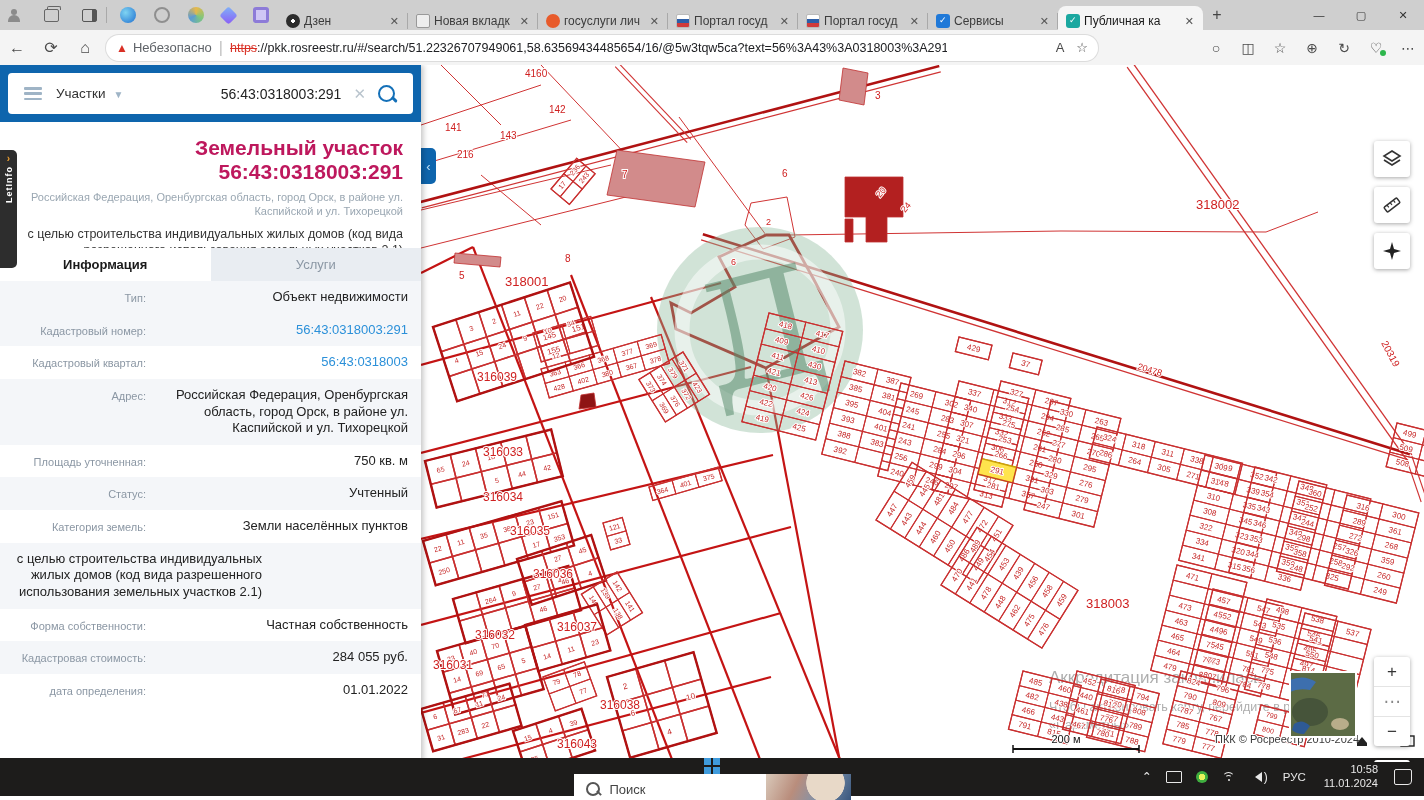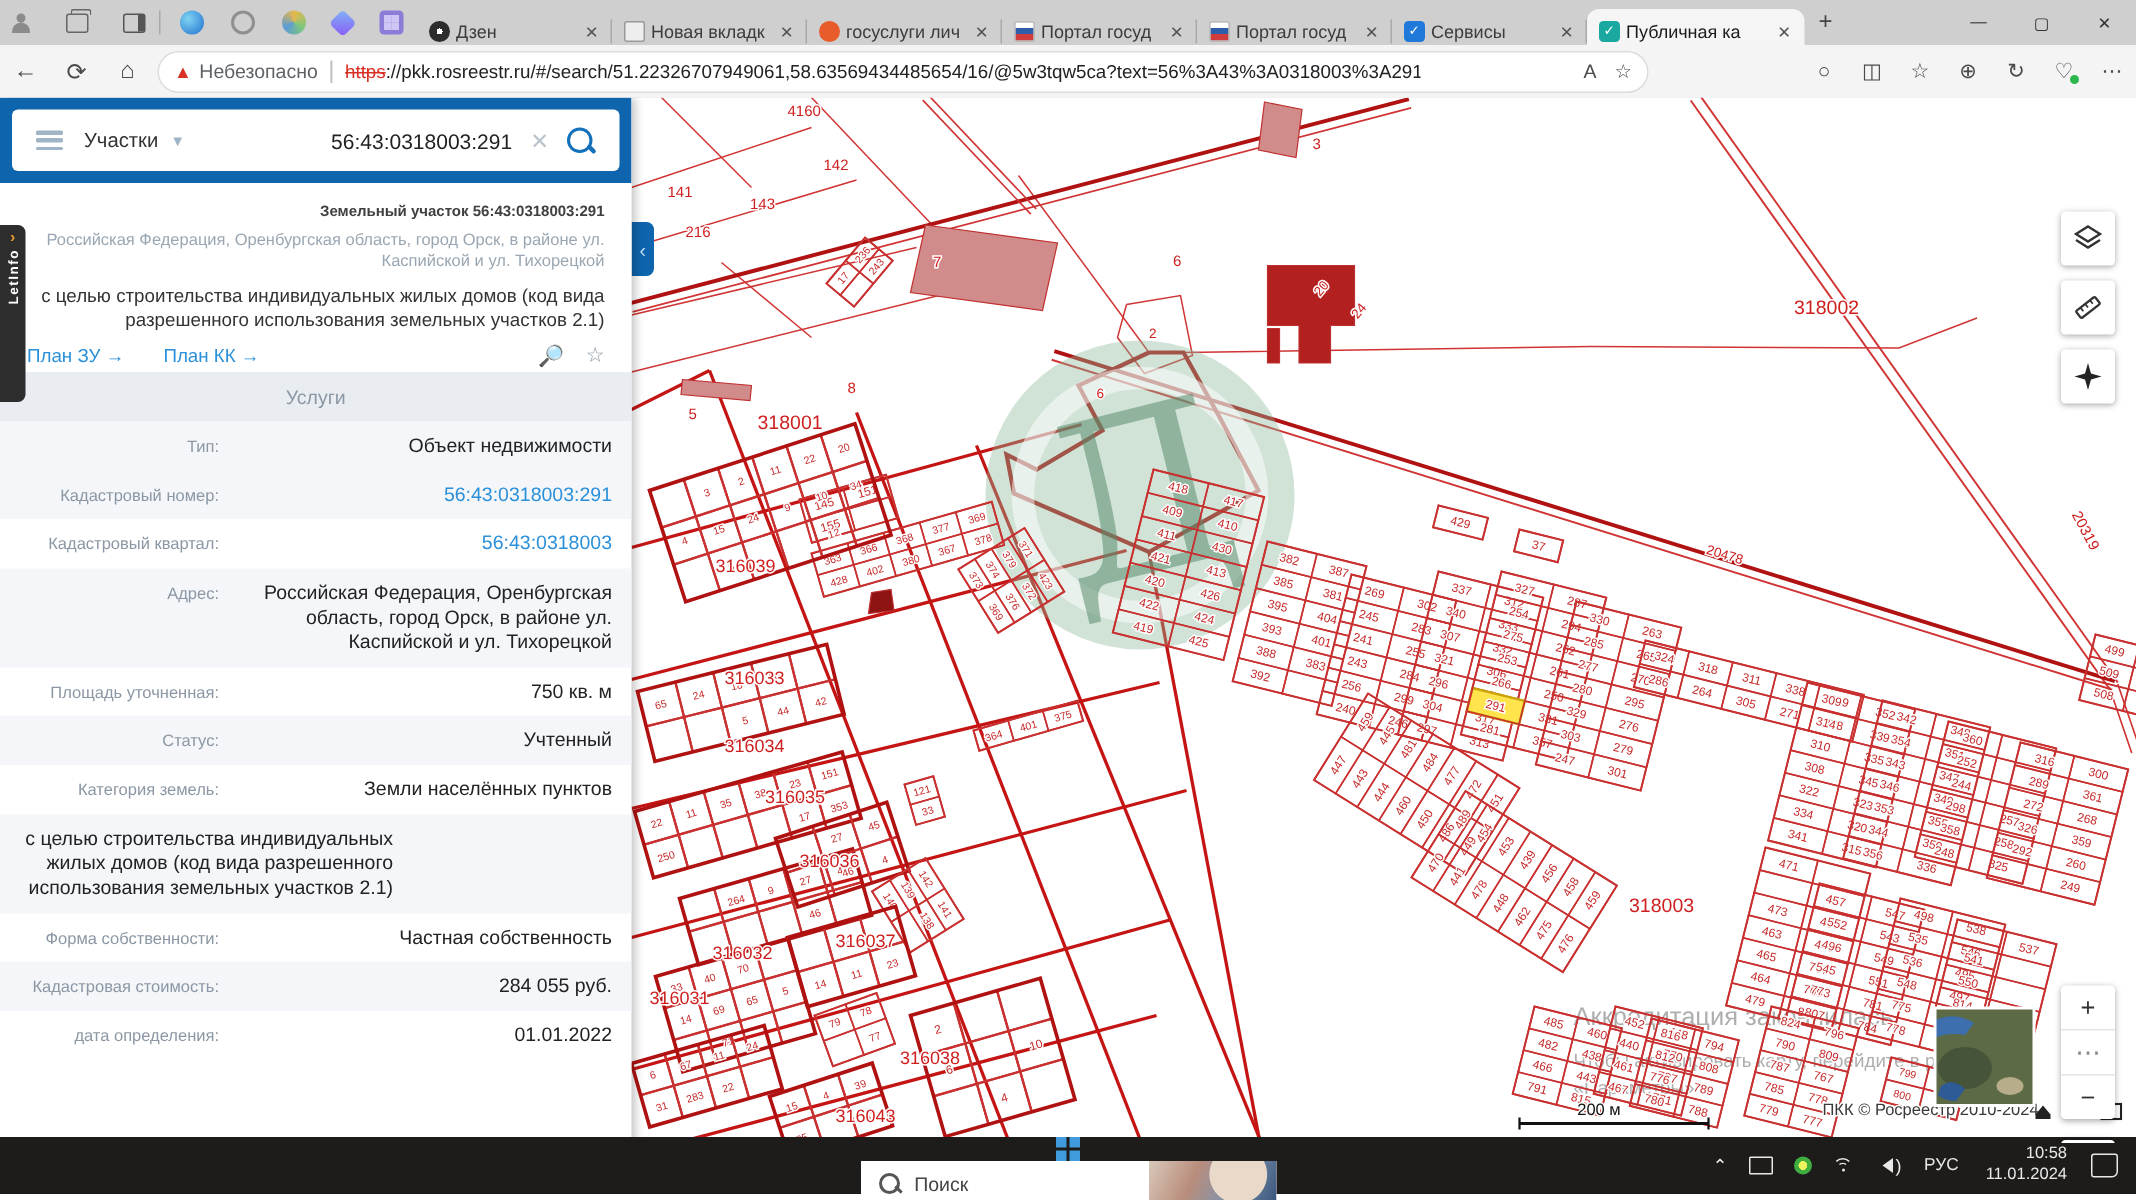--- a/index.html
+++ b/index.html
@@ -77,21 +77,21 @@
   #search-clear{color:#b9c4cd;font-size:15px;margin:0 12px;}
   .mag{width:13px;height:13px;border:2.5px solid #1470b8;border-radius:50%;position:relative;margin-right:18px;}
   .mag:after{content:"";position:absolute;left:11px;top:11px;width:7px;height:2.5px;background:#1470b8;transform:rotate(45deg);border-radius:2px;}
   #collapse-tab{position:absolute;left:421px;top:83px;width:15px;height:36px;background:#0e65ad;
                 border-radius:0 5px 5px 0;color:#bfe0f7;font-size:13px;display:flex;align-items:center;justify-content:center;}
   #letinfo-tab{position:absolute;left:0;top:85px;width:17px;height:118px;background:#2d2d2d;
                border-radius:0 5px 5px 0;display:flex;flex-direction:column;align-items:center;z-index:5;}
   #letinfo-arrow{color:#f0a030;font-size:10px;font-weight:bold;margin:3px 0 2px;}
   #letinfo-txt{writing-mode:vertical-rl;transform:rotate(180deg);color:#fff;font-size:9px;font-weight:bold;letter-spacing:1px;}
   #result-card{position:absolute;left:0;top:57px;width:421px;height:126px;background:#fff;}
-  #result-title{font-size:10px;font-weight:bold;color:#404040;margin:14px 18px 0 18px;}
+  #result-title{font-size:21px;font-weight:bold;color:#be185d;margin:14px 18px 0 18px;}
   #result-sub{font-size:11px;color:#9aa7b2;margin:6px 18px 0 18px;line-height:1.3;}
   #result-desc{font-size:12.5px;color:#333;margin:7px 18px 0 18px;line-height:1.3;}
   #result-links{display:flex;align-items:center;margin:7px 18px 0 18px;}
   .rlink{font-size:12.5px;color:#2b90d9;margin-right:26px;}
   #result-links .sp{flex:1;}
   .ric{color:#8b97a4;font-size:14px;margin-left:14px;}
   #panel-tabs{position:absolute;left:0;top:183px;width:421px;height:33px;display:flex;border-bottom:1px solid #e3e8ee;}
   .ptab{flex:1;display:flex;align-items:center;justify-content:center;font-size:13px;}
   .ptab.on{background:#fff;color:#1a1a1a;font-weight:bold;}
   .ptab.off{background:#e9edf2;color:#8b97a4;}
@@ -1281,20 +1281,21 @@
         <div id="result-desc">с целью строительства индивидуальных жилых домов (код вида разрешенного использования земельных участков 2.1)</div>
         <div id="result-links">
           <span class="rlink">План ЗУ →</span>
           <span class="rlink">План КК →</span>
           <span class="sp"></span>
           <span class="ric">🔎</span>
           <span class="ric">☆</span>
         </div>
       </div>
       <div id="panel-tabs">
+        <div class="ptab on">Информация</div>
         <div class="ptab off">Услуги</div>
       </div>
       <div id="info-rows">
           <div class="irow alt">
             <div class="ilabel">Тип:</div>
             <div class="ival">Объект недвижимости</div>
           </div>
           <div class="irow alt">
             <div class="ilabel">Кадастровый номер:</div>
             <div class="ival link">56:43:0318003:291</div>

